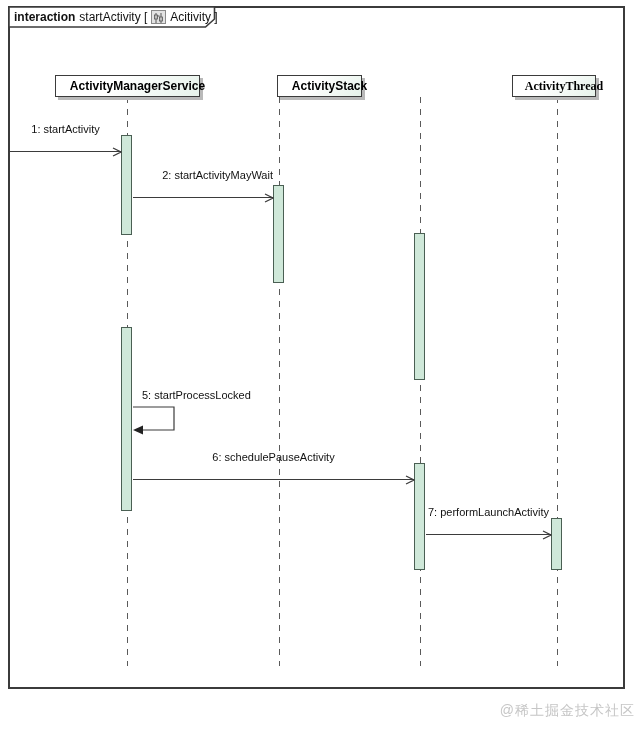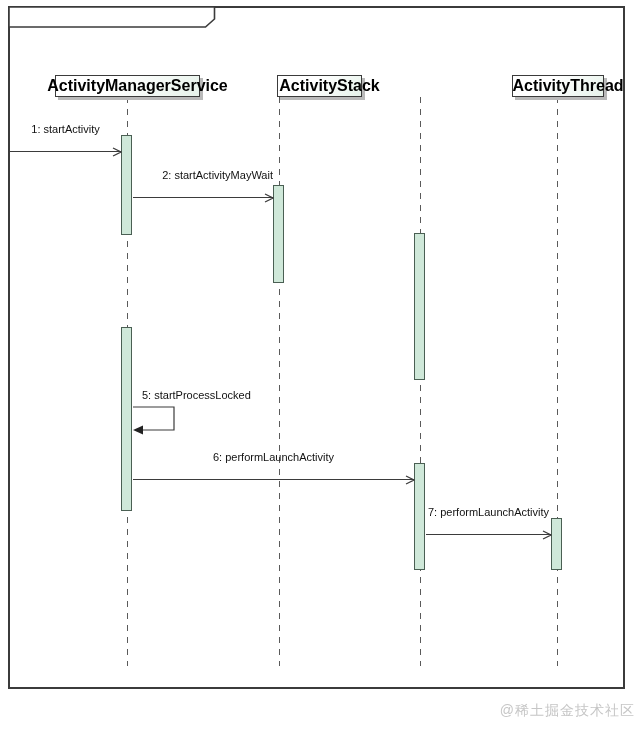--- a/index.html
+++ b/index.html
@@ -29,21 +29,21 @@
     border:1px solid #8a8a8a;box-sizing:border-box;position:relative;}
 
   .lifeline{position:absolute;top:97px;height:569px;width:1px;
     background:repeating-linear-gradient(to bottom, var(--lifeline) 0 6px, transparent 6px 12px);}
 
   .head{position:absolute;top:75px;height:22px;box-sizing:border-box;
     border:1px solid var(--frame-border);
     background:linear-gradient(135deg, var(--header-fill) 40%, var(--header-tint) 100%);
     box-shadow:3px 3px 0 var(--shadow);
     display:flex;align-items:center;justify-content:center;
-    font-weight:bold;font-size:16px;color:#000;padding-left:20px;}
+    font-weight:bold;font-size:12px;color:#000;padding-left:20px;}
 
   .bar{position:absolute;width:11px;box-sizing:border-box;
     background:var(--activation-fill);border:1px solid var(--activation-border);}
 
   .msg{position:absolute;height:17px;border-bottom:1px solid var(--line);
     font-size:11px;color:var(--text);text-align:center;white-space:nowrap;
     display:flex;align-items:flex-end;justify-content:center;padding-bottom:16px;box-sizing:content-box;}
   .arrow{position:absolute;bottom:-5.5px;width:10px;height:10px;}
   .arrow.right{right:-1px;}
   .arrow.left{left:-1px;}
@@ -59,33 +59,47 @@
 
 <div class="canvas">
 
   <div class="frame"></div>
 
   <div class="pentagon">
     <svg width="208" height="22" viewBox="0 0 208 22">
       <path d="M1,1 H206.5 V13 L197.5,21 H1 Z" fill="#ffffff" stroke="#3b3b3b" stroke-width="1.6"></path>
     </svg>
   </div>
+  <div class="pentagon-label">
+    <b>interaction</b>
+    <span>startActivity [</span>
+    <span class="ref-icon">
+      <svg width="13" height="12" viewBox="0 0 13 12">
+        <line x1="4" y1="1" x2="4" y2="11" stroke="#555" stroke-width="1"></line>
+        <line x1="9" y1="1" x2="9" y2="11" stroke="#555" stroke-width="1"></line>
+        <rect x="2.5" y="3" width="3" height="4" fill="#bdbdbd" stroke="#555" stroke-width="0.8"></rect>
+        <rect x="7.5" y="5" width="3" height="4" fill="#bdbdbd" stroke="#555" stroke-width="0.8"></rect>
+        <line x1="5.5" y1="4" x2="7.5" y2="4" stroke="#555" stroke-width="1"></line>
+      </svg>
+    </span>
+    <span>Acitivity ]</span>
+  </div>
 
   <div class="lifeline" style="left:127px;"></div>
   <div class="lifeline" style="left:279px;"></div>
   <div class="lifeline" style="left:420px;"></div>
   <div class="lifeline" style="left:557px;"></div>
 
   <div class="head" style="left:55px;width:145px;">
     <span>ActivityManagerService</span>
   </div>
   <div class="head" style="left:237px;width:85px;margin-left:40px;">
     <span>ActivityStack</span>
   </div>
-  <div class="head" style="left:512px;width:92px;">
+  <div class="head" style="left:512px;width:84px;font-family:Liberation Serif, serif;">
     <span>ActivityThread</span>
   </div>
 
   <div class="bar" style="left:121px;top:135px;height:100px;"></div>
   <div class="bar" style="left:273px;top:185px;height:98px;"></div>
   <div class="bar" style="left:414px;top:233px;height:147px;"></div>
   <div class="bar" style="left:121px;top:327px;height:184px;"></div>
   <div class="bar" style="left:414px;top:463px;height:107px;"></div>
   <div class="bar" style="left:551px;top:518px;height:52px;"></div>
 
@@ -107,21 +121,21 @@
 
   <div class="selfmsg" style="left:133px;top:389px;width:170px;height:46px;padding-left:15px;">
     <span class="self-label">5: startProcessLocked</span>
     <svg width="60" height="32" viewBox="0 0 60 32" style="position:absolute;left:0;top:14px;">
       <path d="M0,4 H41 V27 H10" fill="none" stroke="#3b3b3b" stroke-width="1.2"></path>
       <polygon points="10,22.5 0,27 10,31.5" fill="#222222"></polygon>
     </svg>
   </div>
 
   <div class="msg" style="left:133px;top:446px;width:281px;">
-    <span>6: performLaunchActivity</span>
+    <span>6: schedulePauseActivity</span>
     <svg class="arrow right" viewBox="0 0 10 10">
       <polyline points="1,1 9,5 1,9" fill="none" stroke="#3b3b3b" stroke-width="1.2"></polyline>
     </svg>
   </div>
 
   <div class="msg" style="left:426px;top:501px;width:125px;">
     <span>7: performLaunchActivity</span>
     <svg class="arrow right" viewBox="0 0 10 10">
       <polyline points="1,1 9,5 1,9" fill="none" stroke="#3b3b3b" stroke-width="1.2"></polyline>
     </svg>

